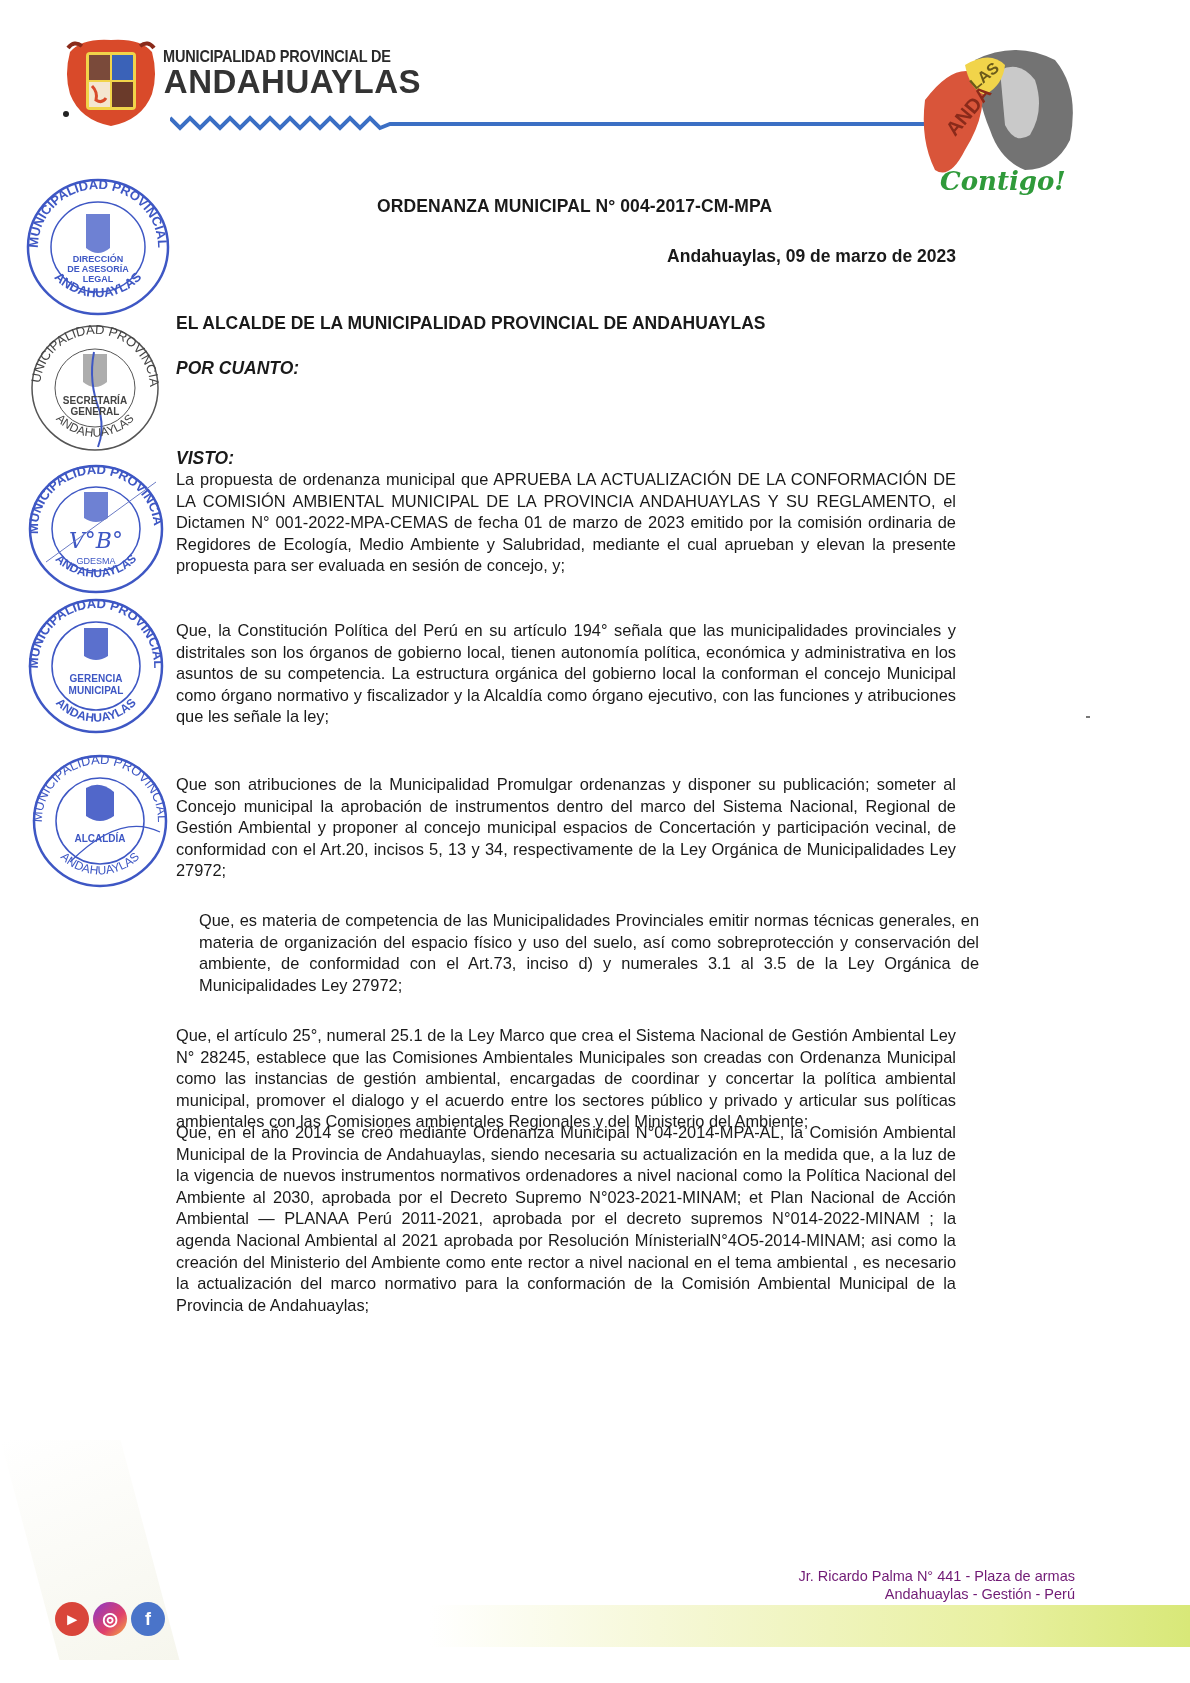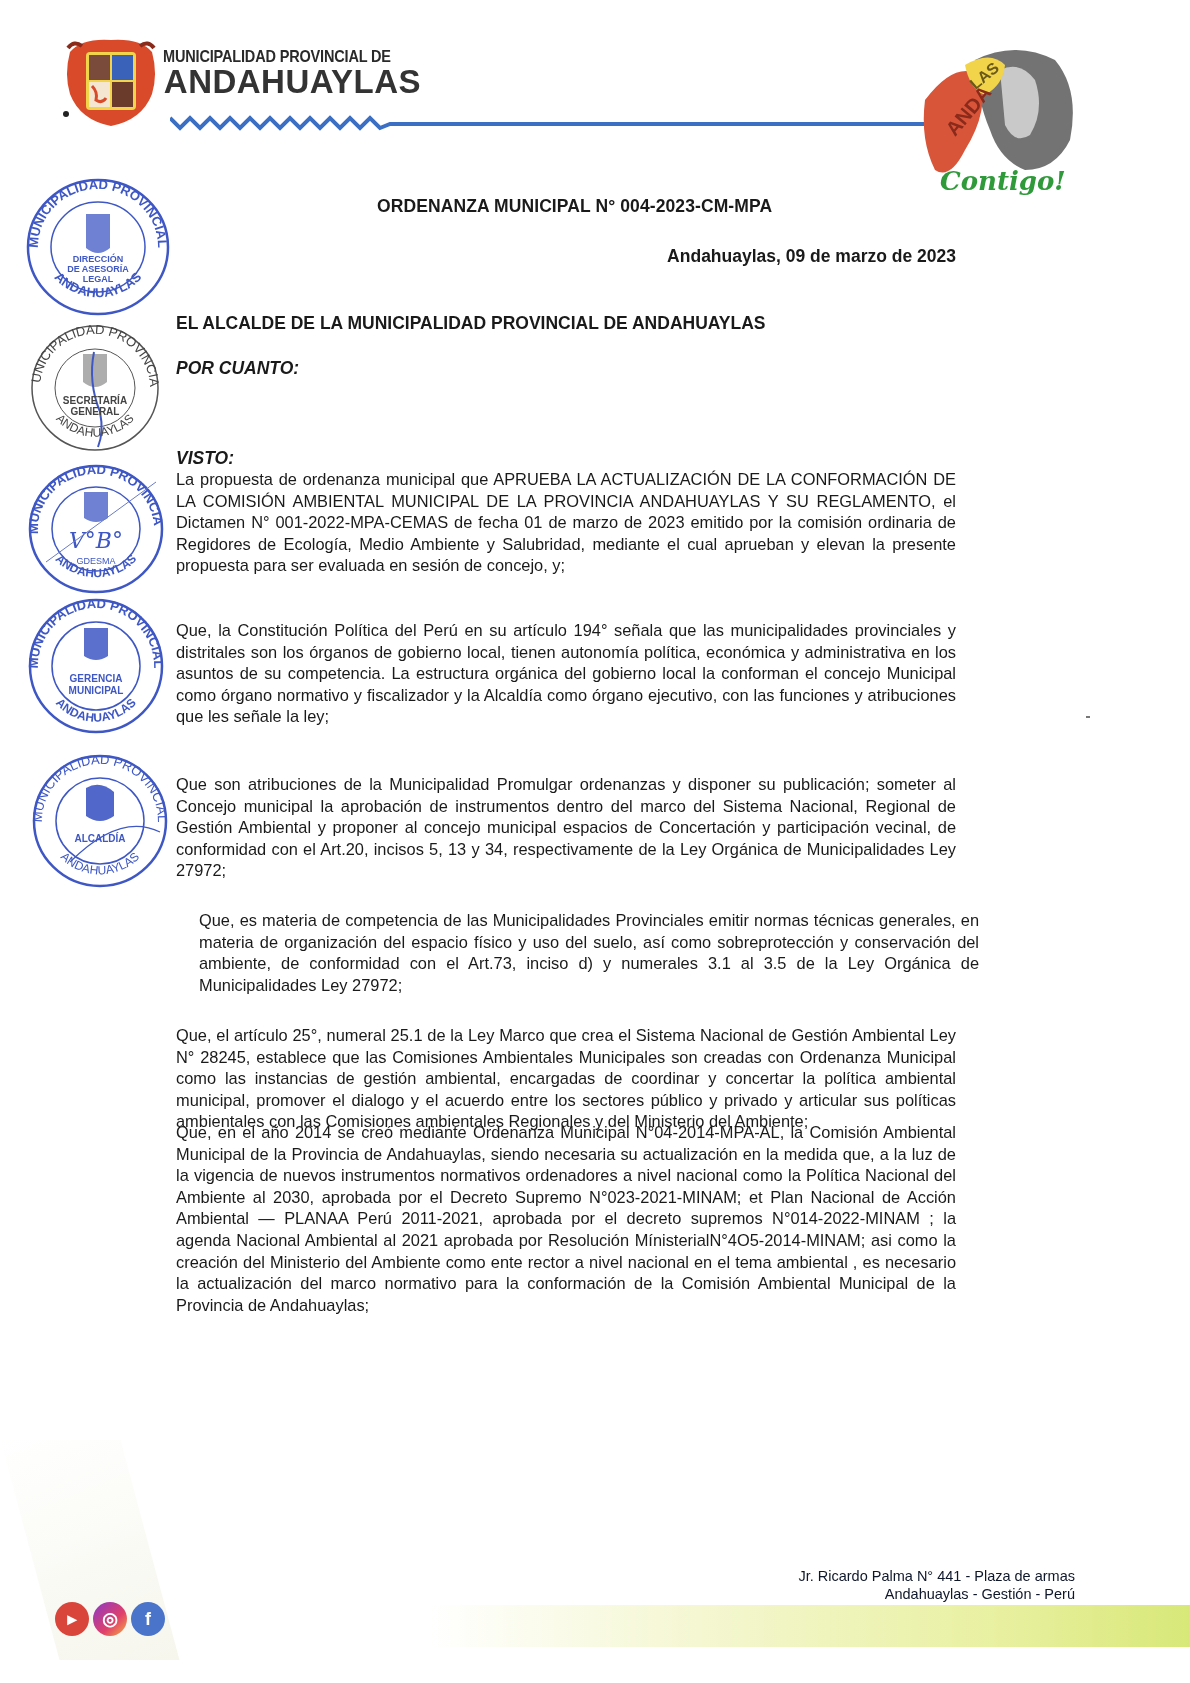--- a/index.html
+++ b/index.html
@@ -17,21 +17,21 @@
 
     .seal { position: absolute; }
     .doc-title { position: absolute; left: 377px; top: 196px; font-weight: bold; font-size: 17.5px; letter-spacing: 0.1px; white-space: nowrap; }
     .doc-date { position: absolute; right: 234px; top: 246px; font-weight: bold; font-size: 17.5px; white-space: nowrap; }
     .authority { position: absolute; left: 176px; top: 313px; font-weight: bold; font-size: 17.5px; white-space: nowrap; }
 
     .body-text { position: absolute; left: 176px; width: 780px; font-size: 16.4px; line-height: 21.6px; text-align: justify; }
     .section-head { font-weight: bold; font-size: 17.5px; margin: 0; line-height: 21px; font-style: italic; }
     .para { margin: 0; text-align: justify; text-align-last: left; }
 
-    .footer-addr { position: absolute; right: 115px; top: 1567px; text-align: right; font-size: 14.5px; line-height: 18px; color: #0f172a; }
+    .footer-addr { position: absolute; right: 115px; top: 1567px; text-align: right; font-size: 14.5px; line-height: 18px; color: #701a75; }
     .social { position: absolute; left: 55px; top: 1602px; display: flex; gap: 4px; }
     .social-icon { width: 34px; height: 34px; border-radius: 50%; display: flex; align-items: center; justify-content: center; color: #fff; font-weight: bold; font-size: 18px; }
     .green-band { position: absolute; left: 430px; top: 1605px; width: 760px; height: 42px; background: linear-gradient(90deg, rgba(255,255,255,0) 0%, #f6f8d8 30%, #e8f0a0 75%, #d8e878 100%); }
     .watermark { position: absolute; left: 30px; top: 1440px; width: 120px; height: 220px; background: linear-gradient(160deg, rgba(240,240,230,0.0), rgba(240,240,225,0.6)); transform: skewX(15deg); }
     .margin-mark { position: absolute; left: 1086px; top: 716px; width: 4px; height: 2px; background: #777; }
   </style>
 </head>
 <body>
 
 <svg class="header-logo" viewBox="0 0 98 96">
@@ -118,21 +118,21 @@
   <ellipse cx="70" cy="69" rx="44" ry="43" fill="none" stroke="#3e57c4" stroke-width="1.5"></ellipse>
   <path d="M56,36 Q70,28 84,40 L84,64 Q70,74 56,64Z" fill="#3e57c4" opacity="0.9"></path>
   <text x="70" y="90" text-anchor="middle" font-family="Liberation Sans, sans-serif" font-weight="bold" font-size="10" fill="#3e57c4">ALCALDÍA</text>
   <path d="M40,110 Q90,60 130,80" stroke="#3e57c4" stroke-width="1.2" fill="none"></path>
   <path id="arc5" d="M12,69 A58,57 0 0,1 128,69" fill="none"></path>
   <text font-family="Liberation Sans, sans-serif" font-size="13" fill="#3e57c4"><textPath href="#arc5" startOffset="50%" text-anchor="middle">MUNICIPALIDAD PROVINCIAL</textPath></text>
   <path id="arc5b" d="M20,90 A54,52 0 0,0 120,90" fill="none"></path>
   <text font-family="Liberation Sans, sans-serif" font-size="12" fill="#3e57c4"><textPath href="#arc5b" startOffset="50%" text-anchor="middle">ANDAHUAYLAS</textPath></text>
 </svg>
 
-<div class="doc-title">ORDENANZA MUNICIPAL N° 004-2023-CM-MPA</div>
+<div class="doc-title">ORDENANZA MUNICIPAL N° 004-2017-CM-MPA</div>
 <div class="doc-date">Andahuaylas, 09 de marzo de 2023</div>
 <div class="authority">EL ALCALDE DE LA MUNICIPALIDAD PROVINCIAL DE ANDAHUAYLAS</div>
 
 <div class="body-text" style="top:358px;">
   <p class="section-head">POR CUANTO:</p>
 </div>
 
 <div class="body-text" style="top:448px;">
   <p class="section-head">VISTO:</p>
   <p class="para">La propuesta de ordenanza municipal que APRUEBA LA ACTUALIZACIÓN DE LA CONFORMACIÓN DE LA COMISIÓN AMBIENTAL MUNICIPAL DE LA PROVINCIA ANDAHUAYLAS Y SU REGLAMENTO, el Dictamen N° 001-2022-MPA-CEMAS de fecha 01 de marzo de 2023 emitido por la comisión ordinaria de Regidores de Ecología, Medio Ambiente y Salubridad, mediante el cual aprueban y elevan la presente propuesta para ser evaluada en sesión de concejo, y;</p>

